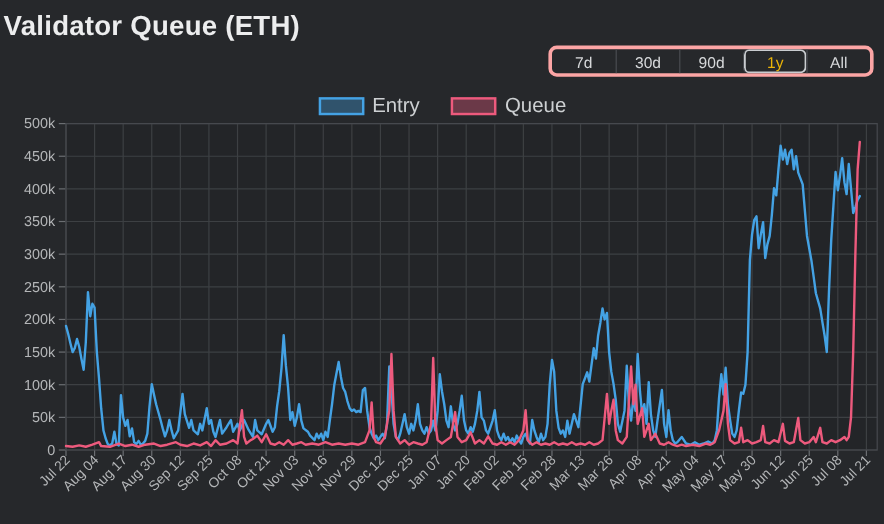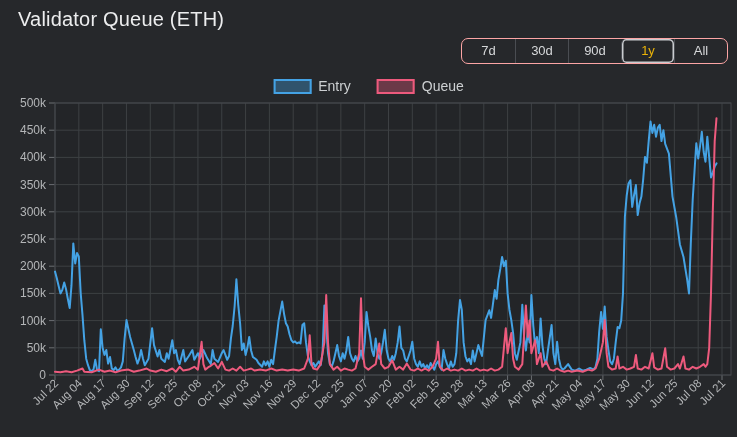--- a/index.html
+++ b/index.html
@@ -4,47 +4,47 @@
 <style>
   html,body{margin:0;padding:0;}
   body{
     width:737px;height:437px;overflow:hidden;
     background:#26282b;
     font-family:"Liberation Sans", sans-serif;
     position:relative;
   }
   .page{position:relative;width:737px;height:437px;}
   .title{
-    position:absolute;left:18px;top:8px;
-    font-size:20px;font-weight:normal;color:#ecedee;letter-spacing:.2px;
+    position:absolute;left:3px;top:8px;
+    font-size:23px;font-weight:bold;color:#ecedee;letter-spacing:.2px;
   }
   .range-group{
     position:absolute;top:38px;right:9px;
     display:flex;align-items:stretch;
-    border:1px solid #fca5a5;border-radius:7px;
+    border:3px solid #fca5a5;border-radius:7px;
     height:26px;box-sizing:border-box;
   }
   .rbtn{
     width:53px;background:transparent;border:none;
     border-left:1px solid #4a4d52;
     color:#d6d8da;font-size:13px;font-family:inherit;
     cursor:pointer;padding:0;line-height:24px;
   }
   .rbtn:first-child{border-left:none;}
   .rbtn.selected{
     box-shadow:inset 0 0 0 1.5px #c9ccd0;
     border-radius:5px;color:#eab308;
   }
   .legend{
     position:absolute;top:78px;left:50%;transform:translateX(-50%);
     display:flex;gap:26px;align-items:center;
   }
   .legend-item{display:flex;align-items:center;gap:7px;cursor:pointer;}
   .swatch{width:34px;height:11px;border:2px solid #888;box-sizing:content-box;}
-  .legend-label{font-size:14px;color:#cdd0d2;}
+  .legend-label{font-size:17px;color:#cdd0d2;}
   #chart{position:absolute;left:0;top:0;}
 </style>
 </head>
 <body>
 
 <div class="page">
 
   <div class="title">Validator Queue (ETH)</div>
 
   <div class="range-group">

